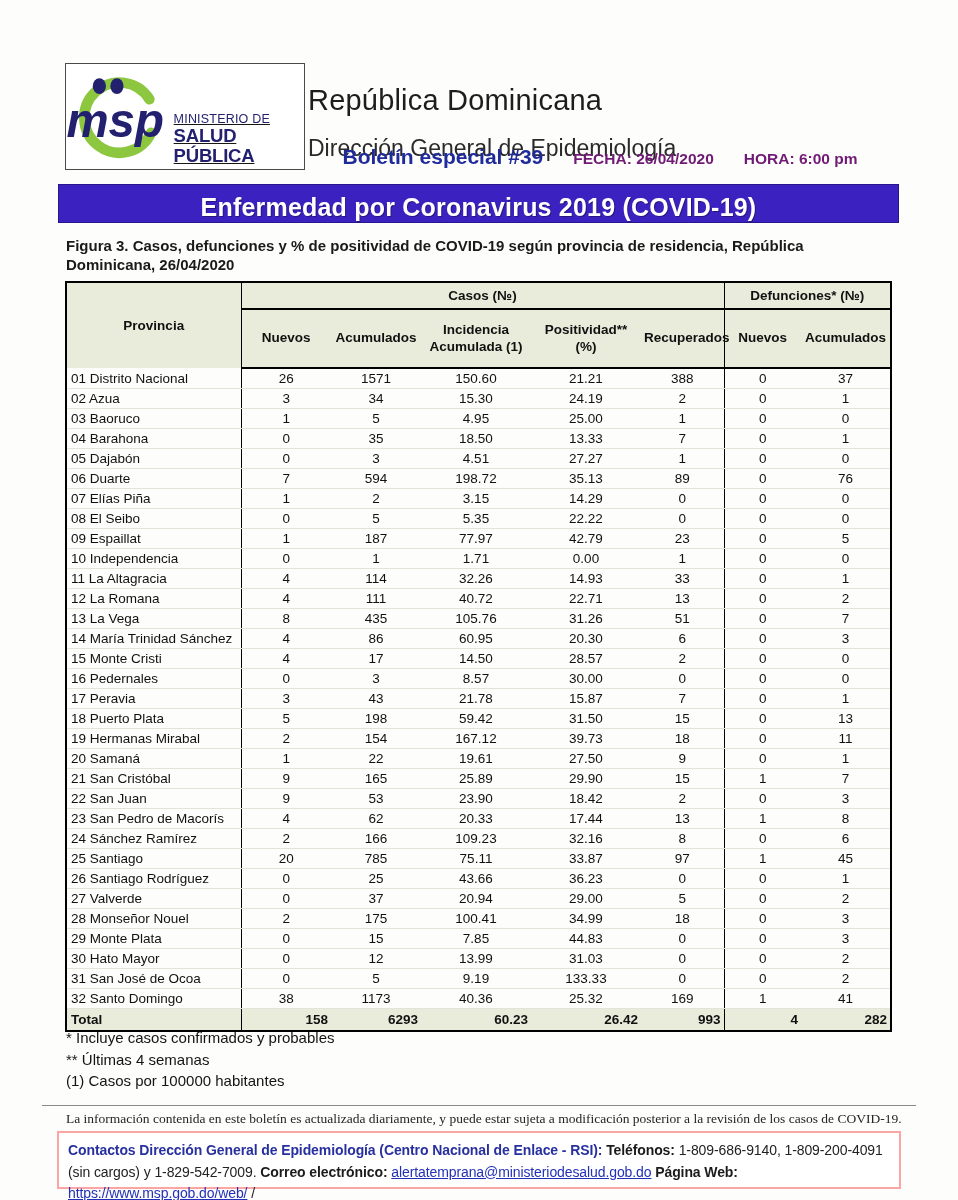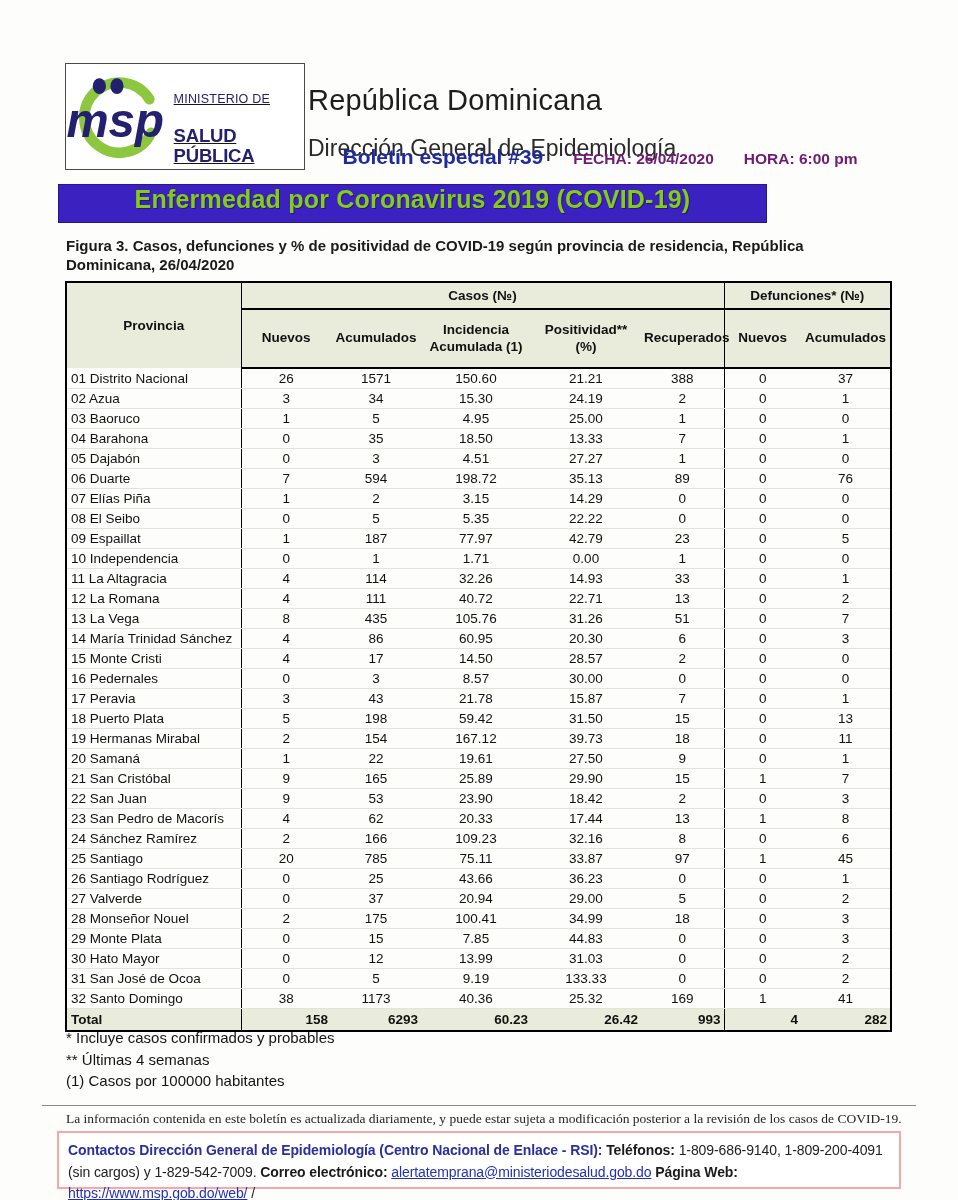--- a/index.html
+++ b/index.html
@@ -10,41 +10,41 @@
     color:#161616; position:relative;
   }
   .page { position:relative; width:958px; height:1200px; background:#fdfdfc; overflow:hidden; }
 
   
   .logo-box {
     position:absolute; left:65px; top:63px; width:240px; height:107px;
     border:1px solid #4a4a4a; background:#fff;
     display:flex; align-items:flex-end; gap:4px; padding:4px 0;text-decoration:underline;
   }
-  .logo-text { display:flex; flex-direction:column; line-height:1.05; margin-top:18px;gap:20px; }
+  .logo-text { display:flex; flex-direction:column; line-height:1.05; margin-top:18px; }
   .logo-text .l1 { font-size:12.5px; color:#23206f; font-weight:500; letter-spacing:0.2px; }
   .logo-text .l2 { font-size:18.5px; color:#23206f; font-weight:bold; letter-spacing:-0.2px; }
 
   .header-titles { position:absolute; left:308px; top:84px; width:584px; text-align:left; }
   .country { font-size:29px; color:#1d1d1d; letter-spacing:0.2px; }
   .dept { font-size:23px; color:#2a2a2a; margin-top:18px; }
 
   .bulletin-row {
     position:absolute; left:308px; top:145px; width:584px;
     display:flex; justify-content:center; align-items:baseline; gap:30px; white-space:nowrap;
   }
   .bulletin { color:#1f2a9b; font-weight:bold; font-size:21px; }
   .meta { font-weight:bold; font-size:15.5px; color:#701a75; }
 
   
   .banner {
-    position:absolute; left:58px; top:184px; width:709px; height:39px;
+    position:absolute; left:58px; top:184px; width:841px; height:39px;
     background:#3b22c0; border:1.5px solid #2a158f;
-    color:#84cc16; font-weight:bold; font-size:25px;
-    display:flex; align-items:flex-start; justify-content:center;
+    color:#ffffff; font-weight:bold; font-size:25px;
+    display:flex; align-items:flex-end; justify-content:center;
     text-shadow:1px 1px 0 rgba(0,0,0,0.35); letter-spacing:0.2px;
   }
 
   
   .caption {
     position:absolute; left:66px; top:236px; width:824px;
     font-weight:bold; font-size:15px; line-height:1.28; color:#1a1a1a;
   }
 
   

